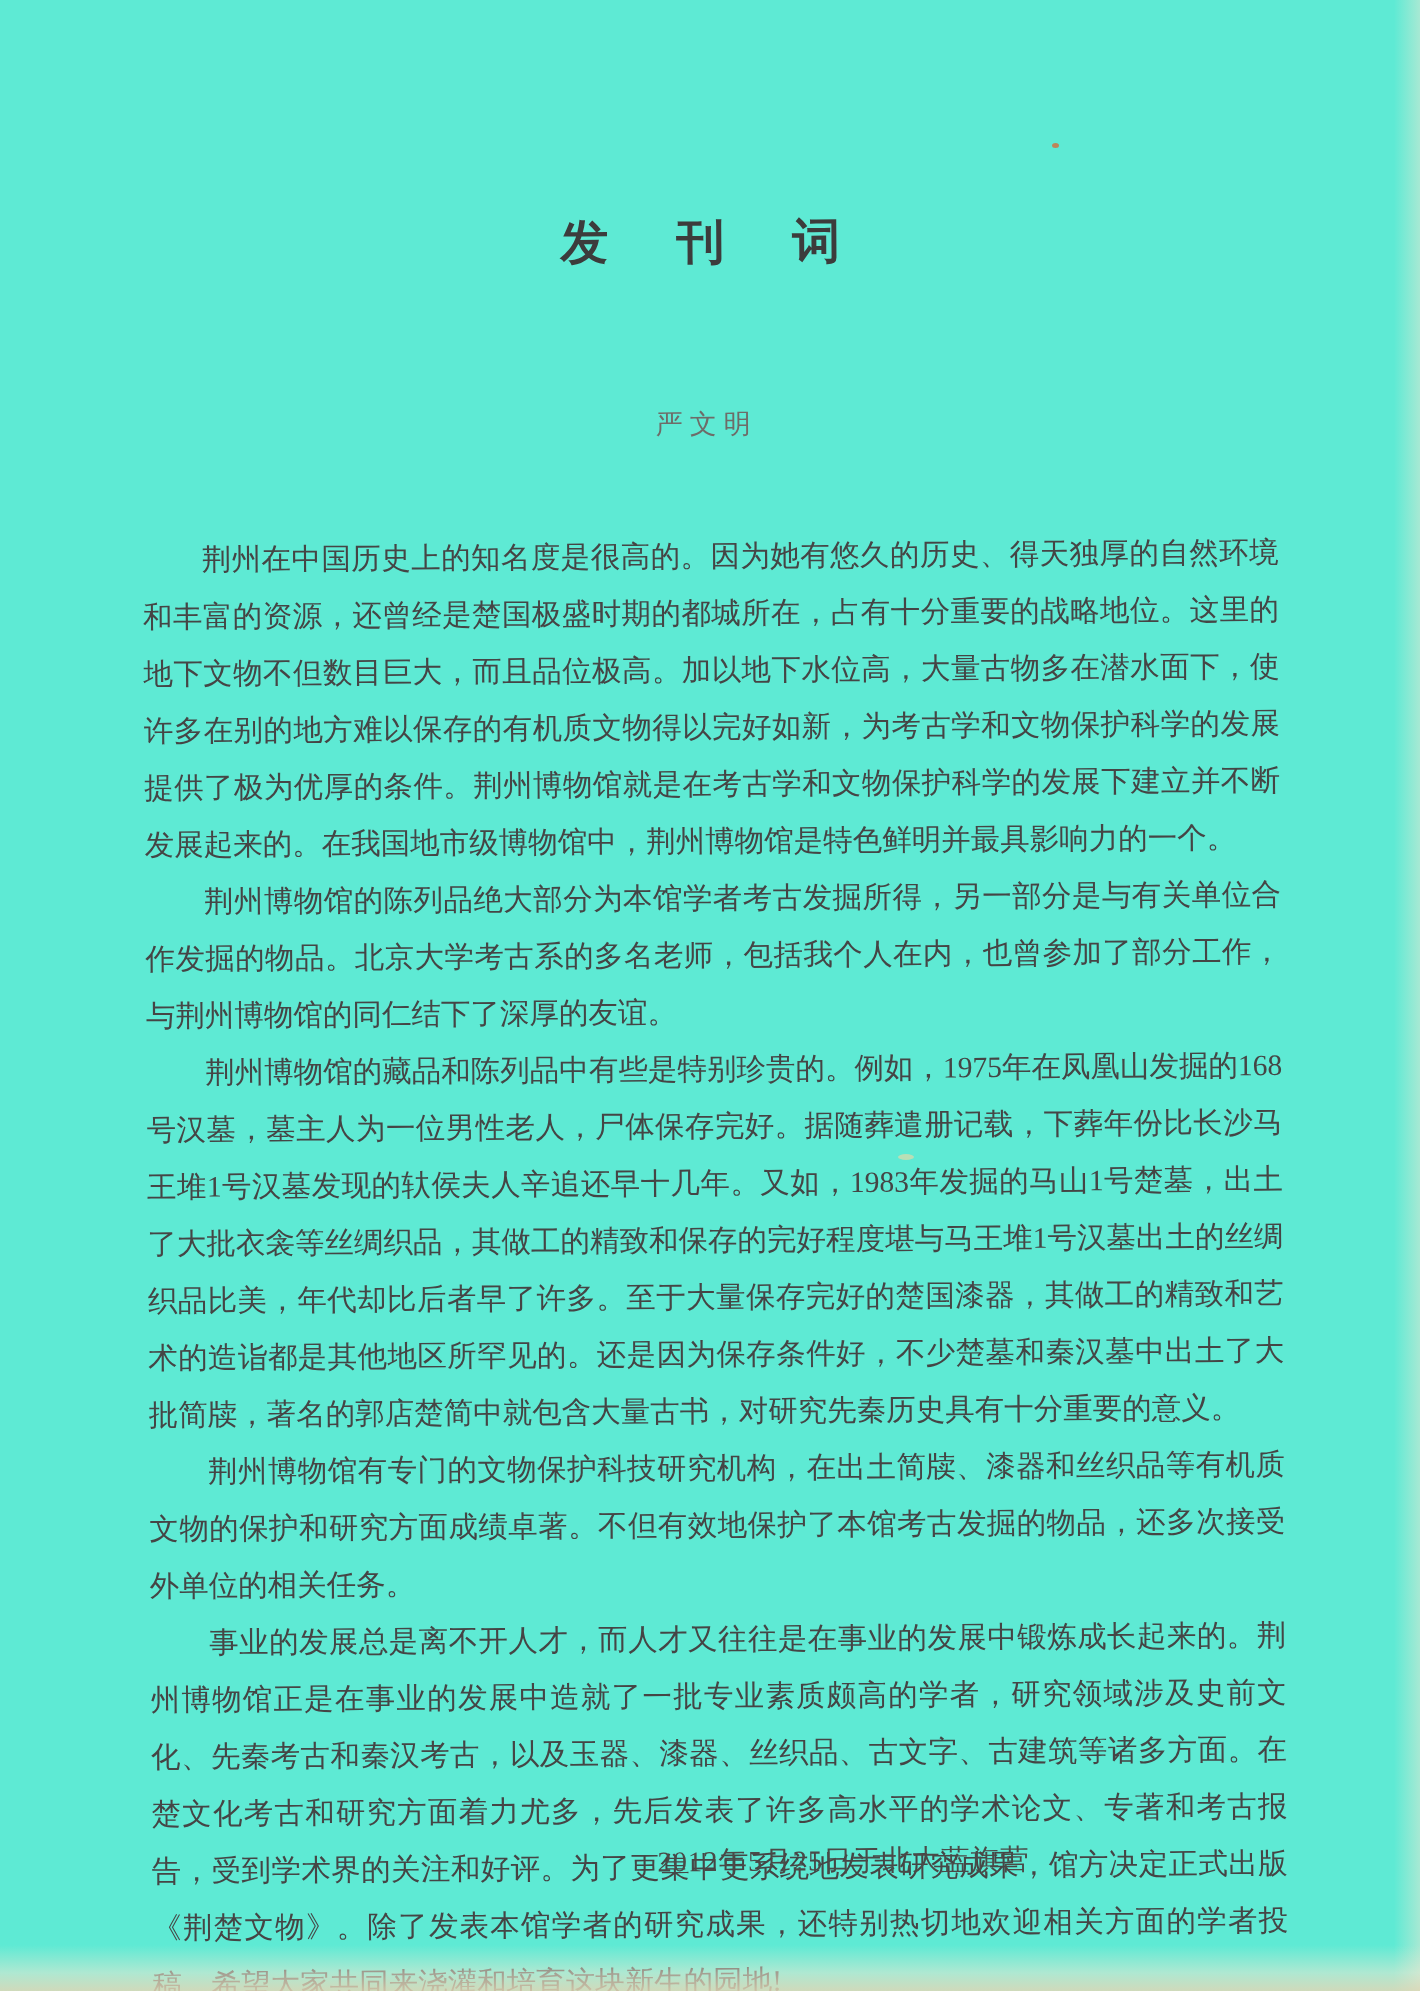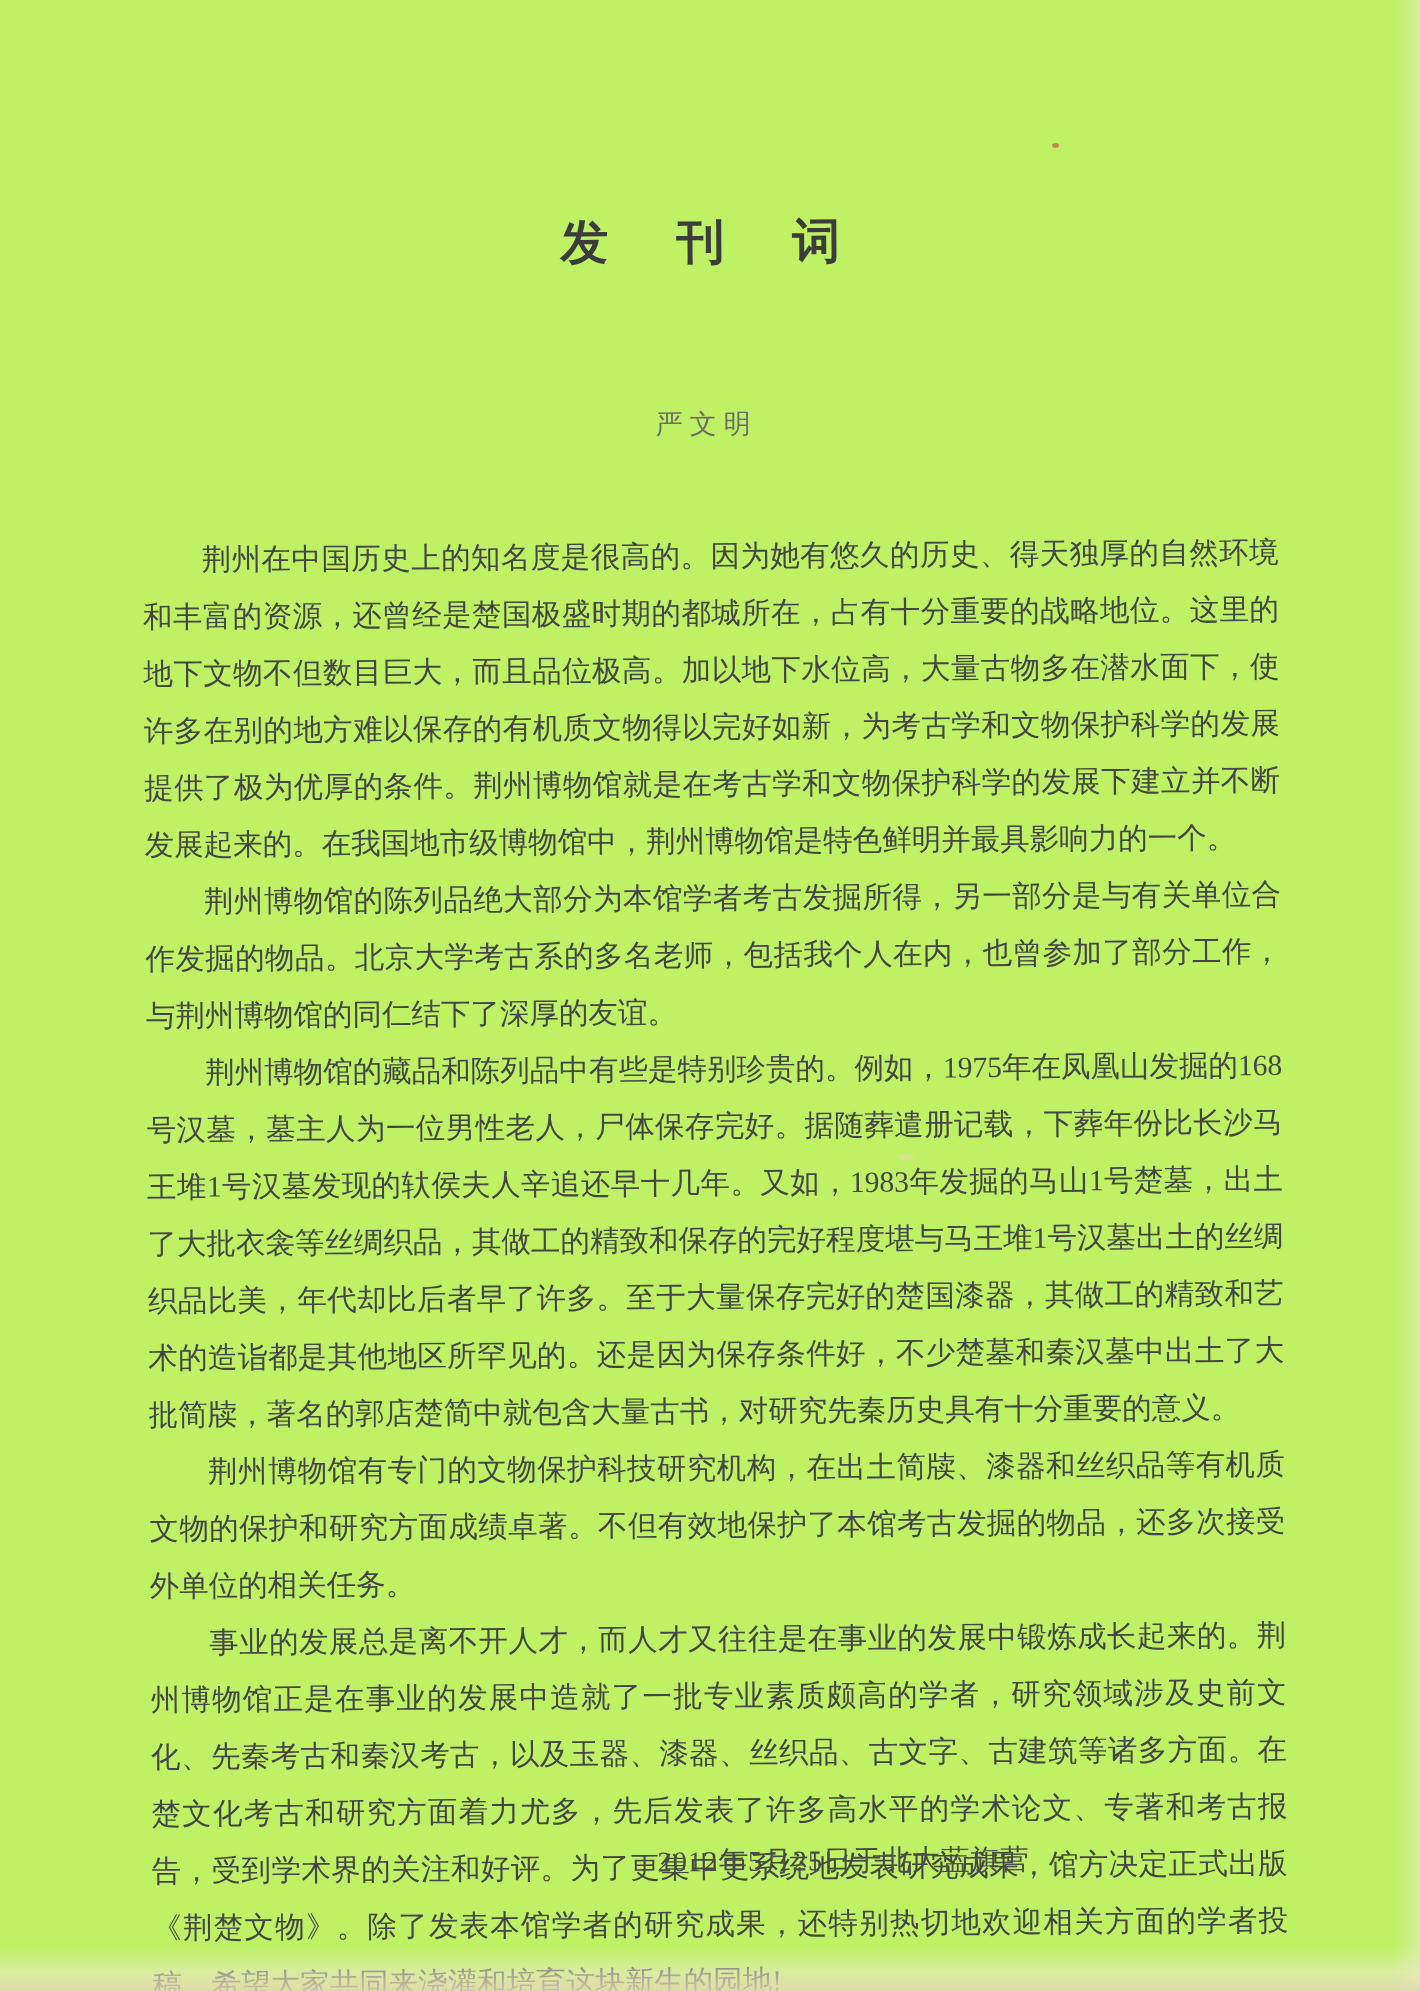--- a/index.html
+++ b/index.html
@@ -5,21 +5,21 @@
   html, body {
     margin: 0;
     padding: 0;
     background: #f6f4ef;
   }
   .page {
     position: relative;
     width: 1420px;
     height: 1991px;
     margin: 0 auto;
-    background: #bef264;
+    background: #5eead4;
     overflow: hidden;
     font-family: "Liberation Serif", "DejaVu Serif", serif;
     color: #434343;
   }
   
   .edge-bottom {
     position: absolute;
     left: 0; bottom: 0;
     width: 100%; height: 46px;
     background: linear-gradient(180deg, rgba(243,236,219,0) 0%, rgba(240,231,208,0.55) 60%, rgba(228,215,182,0.85) 100%);

